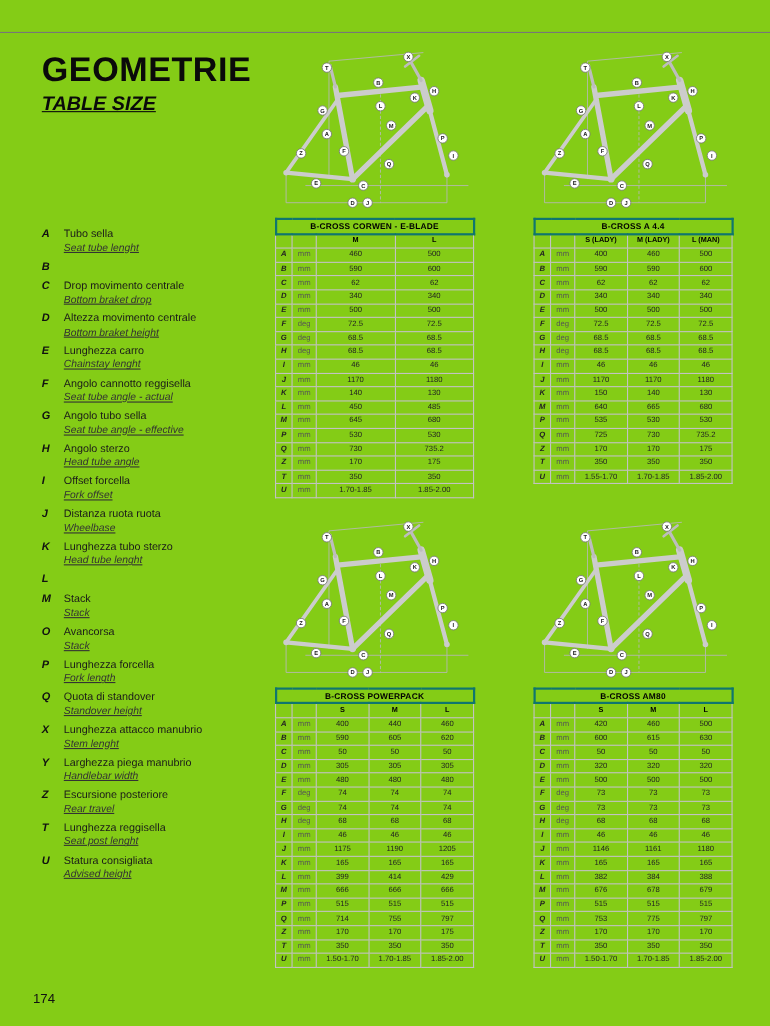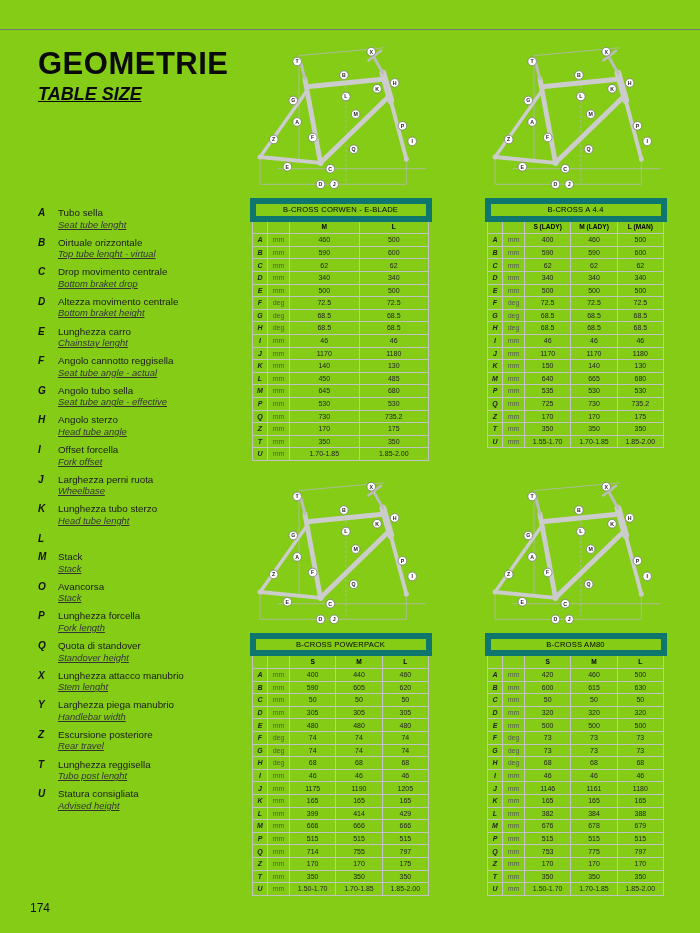--- a/index.html
+++ b/index.html
@@ -23,21 +23,21 @@
   .grid { position:absolute; left:230px; top:36px; width:456px;
           display:grid; grid-template-columns:1fr 1fr; column-gap:14px; row-gap:10px; }
   .panel { width:221px; }
   .diagram { height:160px; display:flex; align-items:flex-end; justify-content:center; }
 
   table.geo { border-collapse:collapse; width:182px; margin:2px auto 0 auto; table-layout:fixed; }
   table.geo th, table.geo td {
     border:1px solid #c2c2c2; font-size:7px; padding:1px 1px; text-align:center;
     color:#222; height:9.6px; line-height:1.05; overflow:hidden; white-space:nowrap;
   }
-  table.geo th.title-cell { font-size:7.6px; font-weight:normal; color:#000; letter-spacing:0.2px; border:6px solid #0f766e; }
+  table.geo th.title-cell { font-size:7.6px; font-weight:bold; color:#000; letter-spacing:0.2px; border:2px solid #0f766e; }
   table.geo th.colhead { font-size:6.6px; font-weight:bold; color:#000; }
   table.geo td.key { font-weight:bold; font-style:italic; }
   table.geo td.unit { color:#555; }
   table.geo col.c-key { width:15px; }
   table.geo col.c-unit { width:22px; }
 
   .page-number { position:absolute; left:30px; bottom:18px; font-size:12px; color:#111; }
 </style>
 </head>
 <body>
@@ -53,24 +53,20 @@
   <aside class="legend" id="legend">
       <div class="legend-item">
         <span class="legend-key">A</span>
         <div class="legend-text">
           <div class="legend-it">Tubo sella</div>
           <div class="legend-en">Seat tube lenght</div>
         </div>
       </div>
       <div class="legend-item">
         <span class="legend-key">B</span>
-        <div class="legend-text">
-          <div class="legend-it">Oirtuale orizzontale</div>
-          <div class="legend-en">Top tube lenght - virtual</div>
-        </div>
       </div>
       <div class="legend-item">
         <span class="legend-key">C</span>
         <div class="legend-text">
           <div class="legend-it">Drop movimento centrale</div>
           <div class="legend-en">Bottom braket drop</div>
         </div>
       </div>
       <div class="legend-item">
         <span class="legend-key">D</span>
@@ -110,21 +106,21 @@
       <div class="legend-item">
         <span class="legend-key">I</span>
         <div class="legend-text">
           <div class="legend-it">Offset forcella</div>
           <div class="legend-en">Fork offset</div>
         </div>
       </div>
       <div class="legend-item">
         <span class="legend-key">J</span>
         <div class="legend-text">
-          <div class="legend-it">Larghezza perni ruota</div>
+          <div class="legend-it">Distanza ruota ruota</div>
           <div class="legend-en">Wheelbase</div>
         </div>
       </div>
       <div class="legend-item">
         <span class="legend-key">K</span>
         <div class="legend-text">
           <div class="legend-it">Lunghezza tubo sterzo</div>
           <div class="legend-en">Head tube lenght</div>
         </div>
       </div>
@@ -177,21 +173,21 @@
         <span class="legend-key">Z</span>
         <div class="legend-text">
           <div class="legend-it">Escursione posteriore</div>
           <div class="legend-en">Rear travel</div>
         </div>
       </div>
       <div class="legend-item">
         <span class="legend-key">T</span>
         <div class="legend-text">
           <div class="legend-it">Lunghezza reggisella</div>
-          <div class="legend-en">Tubo post lenght</div>
+          <div class="legend-en">Seat post lenght</div>
         </div>
       </div>
       <div class="legend-item">
         <span class="legend-key">U</span>
         <div class="legend-text">
           <div class="legend-it">Statura consigliata</div>
           <div class="legend-en">Advised height</div>
         </div>
       </div>
     </aside>

